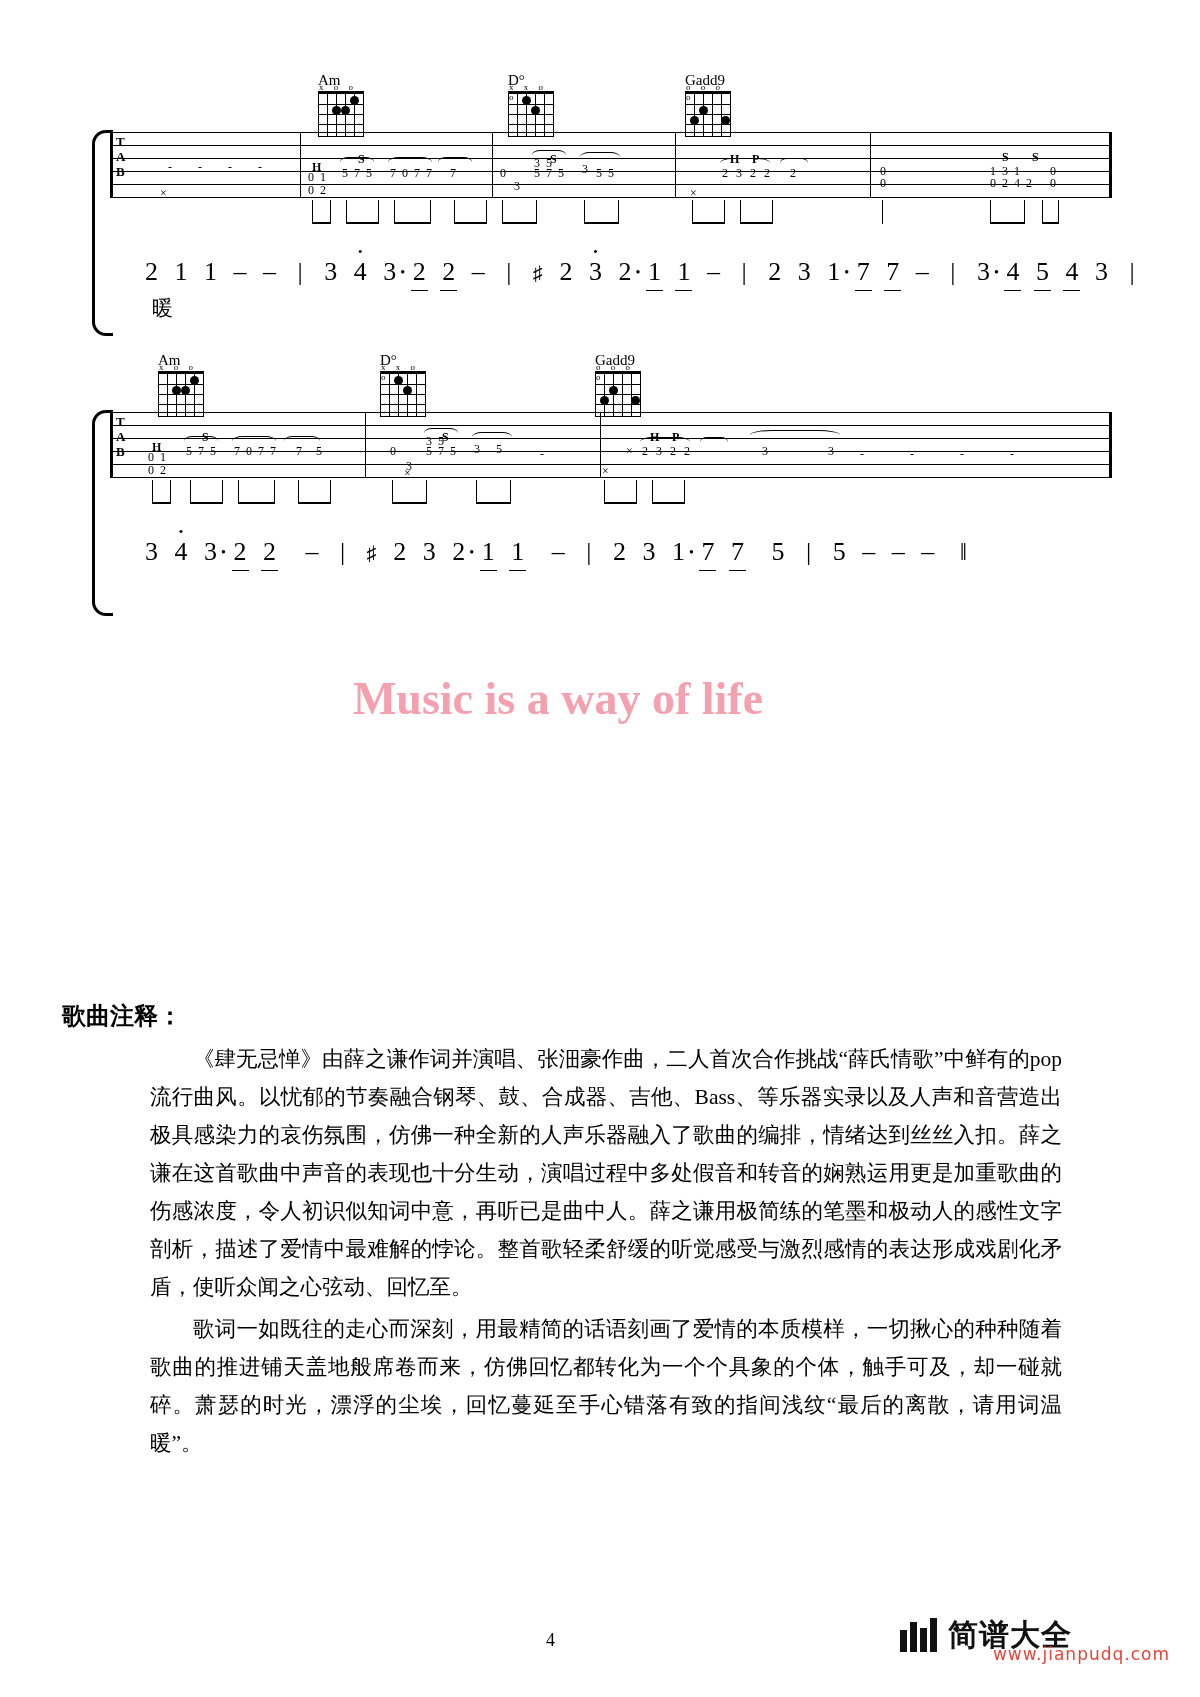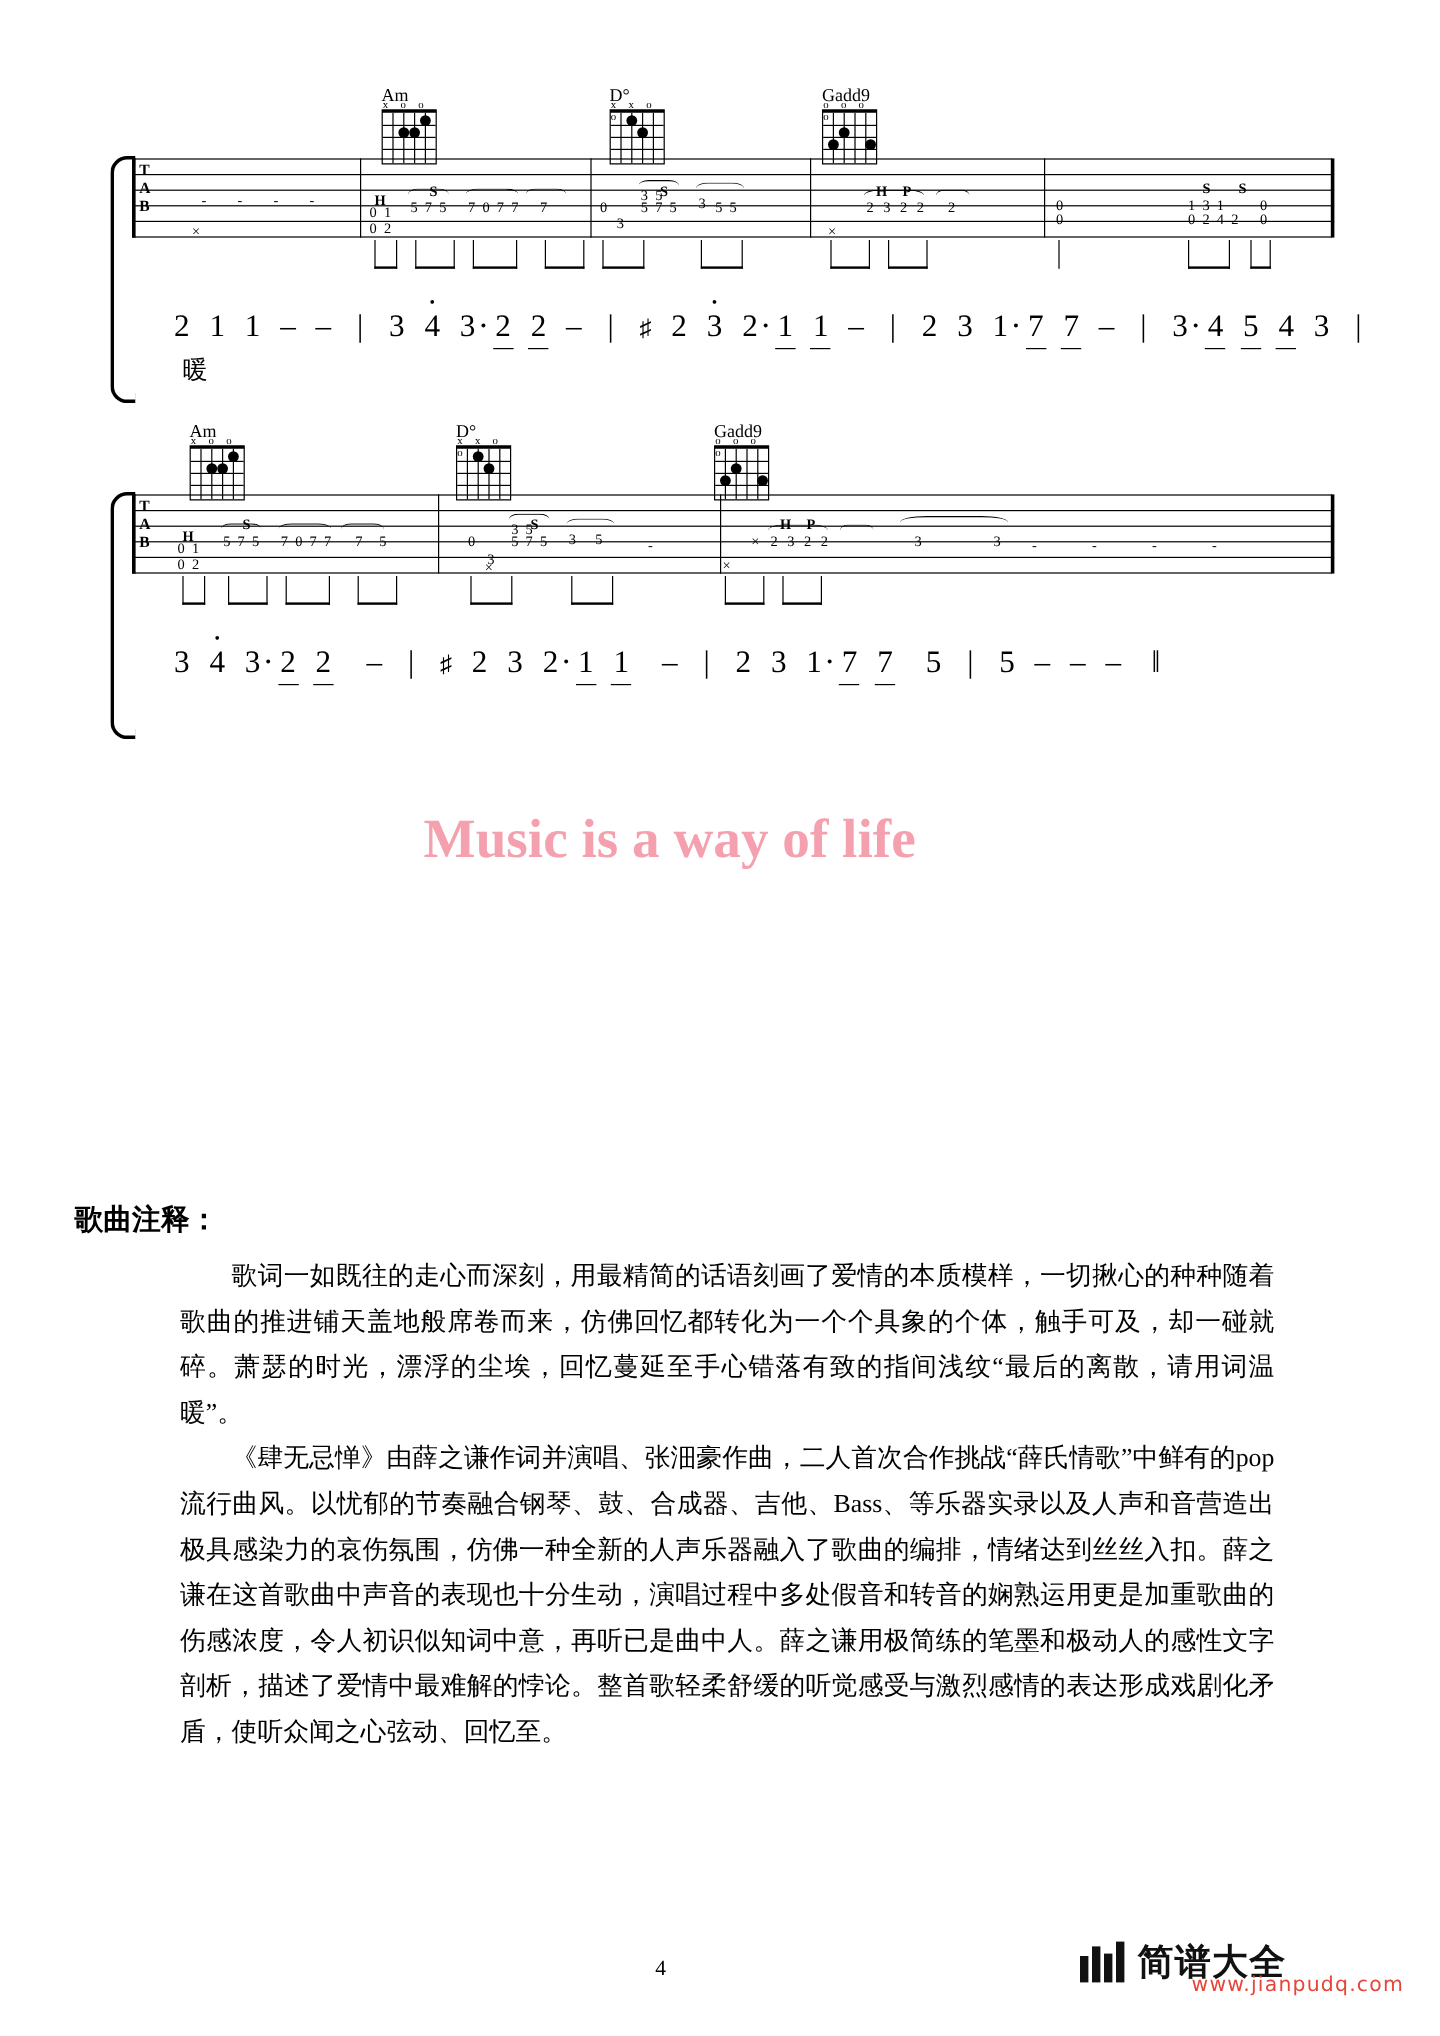--- a/index.html
+++ b/index.html
@@ -462,22 +462,22 @@
     </div>
   </div>
 
   <div class="logo-wrap" style="top:660px;">
     <div class="logo-sub" style="font-size:46px;margin-top:-10px;font-weight:bold;">Music is a way of life</div>
   </div>
 
   <div class="notes-title" style="left:62px;top:978px;">歌曲注释：</div>
 
   <div class="notes-body" style="left:150px;top:1018px;width:912px;">
+    <p>《肆无忌惮》由薛之谦作词并演唱、张沺豪作曲，二人首次合作挑战“薛氏情歌”中鲜有的pop流行曲风。以忧郁的节奏融合钢琴、鼓、合成器、吉他、Bass、等乐器实录以及人声和音营造出极具感染力的哀伤氛围，仿佛一种全新的人声乐器融入了歌曲的编排，情绪达到丝丝入扣。薛之谦在这首歌曲中声音的表现也十分生动，演唱过程中多处假音和转音的娴熟运用更是加重歌曲的伤感浓度，令人初识似知词中意，再听已是曲中人。薛之谦用极简练的笔墨和极动人的感性文字剖析，描述了爱情中最难解的悖论。整首歌轻柔舒缓的听觉感受与激烈感情的表达形成戏剧化矛盾，使听众闻之心弦动、回忆至。</p>
     <p style="margin-top:4px;">歌词一如既往的走心而深刻，用最精简的话语刻画了爱情的本质模样，一切揪心的种种随着歌曲的推进铺天盖地般席卷而来，仿佛回忆都转化为一个个具象的个体，触手可及，却一碰就碎。萧瑟的时光，漂浮的尘埃，回忆蔓延至手心错落有致的指间浅纹“最后的离散，请用词温暖”。</p>
-    <p>《肆无忌惮》由薛之谦作词并演唱、张沺豪作曲，二人首次合作挑战“薛氏情歌”中鲜有的pop流行曲风。以忧郁的节奏融合钢琴、鼓、合成器、吉他、Bass、等乐器实录以及人声和音营造出极具感染力的哀伤氛围，仿佛一种全新的人声乐器融入了歌曲的编排，情绪达到丝丝入扣。薛之谦在这首歌曲中声音的表现也十分生动，演唱过程中多处假音和转音的娴熟运用更是加重歌曲的伤感浓度，令人初识似知词中意，再听已是曲中人。薛之谦用极简练的笔墨和极动人的感性文字剖析，描述了爱情中最难解的悖论。整首歌轻柔舒缓的听觉感受与激烈感情的表达形成戏剧化矛盾，使听众闻之心弦动、回忆至。</p>
   </div>
 
   <div class="page-num" style="left:546px;top:1608px;">4</div>
 
   <div class="footer-brand" style="left:900px;top:1578px;width:280px;height:70px;">
     <div class="fb-bars">
       <i style="height:22px;"></i>
         <i style="height:30px;"></i>
         <i style="height:24px;"></i>
         <i style="height:34px;"></i>

